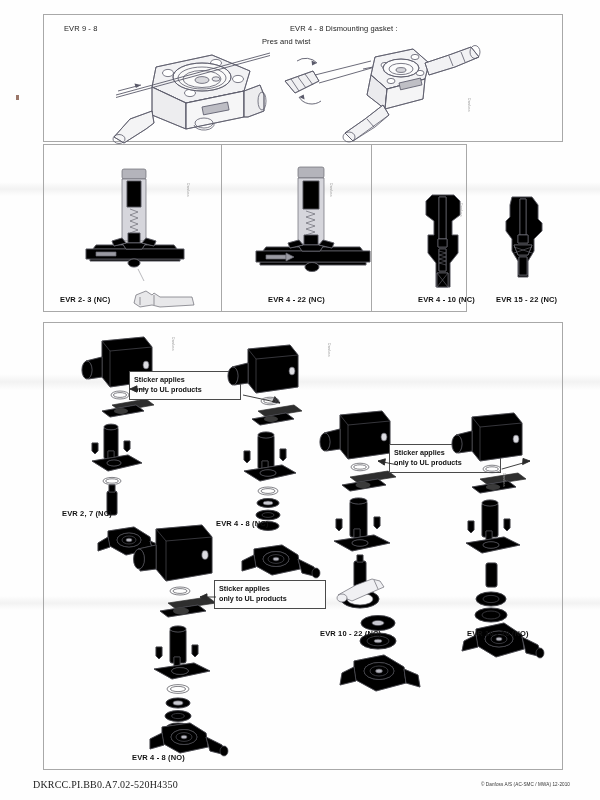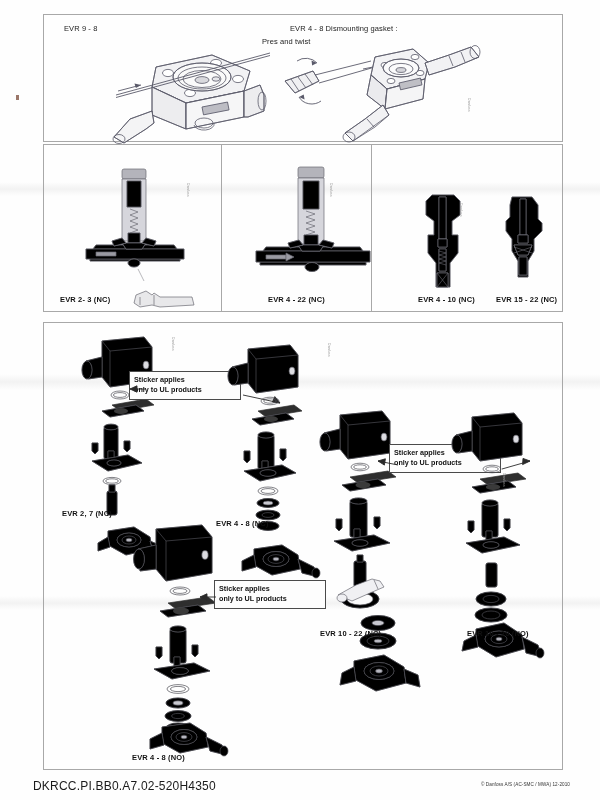--- a/index.html
+++ b/index.html
@@ -77,23 +77,24 @@
     font-size: 7.2px;
     font-weight: bold;
     line-height: 1.45;
     color: #111;
     white-space: nowrap;
   }
 
   .footer-l {
     position: absolute;
     left: 33px; top: 779px;
-    font-size: 12px;
+    font-size: 10px;
     color: #1a1a1a;
     letter-spacing: .2px;
+    font-family: Liberation Serif, serif;
   }
   .footer-r {
     position: absolute;
     right: 30px; top: 782px;
     font-size: 4.6px;
     color: #333;
     letter-spacing: .1px;
   }
 
   svg { display: block; overflow: visible; }
@@ -203,21 +204,21 @@
         <path d="M104 62 L86 76 L66 90 L74 98 L96 84 L110 72 Z" fill="#f2f2f4"></path>
         <path d="M104 62 L86 76 L66 90 L74 98 L110 72 Z"></path>
         <ellipse cx="70" cy="94" rx="6" ry="5"></ellipse>
         <line x1="88" y1="76" x2="95" y2="84"></line>
       </g>
     </svg>
 
     <span class="vert-code" style="left:423px;top:83px;">Danfoss</span>
   </div>
 
-  <div class="frame" style="left:43px;top:144px;width:520px;height:168px;">
+  <div class="frame" style="left:43px;top:144px;width:424px;height:168px;">
     <div class="vdiv" style="left:177px;top:0;height:166px;"></div>
     <div class="vdiv" style="left:327px;top:0;height:166px;"></div>
 
     <svg class="art" style="left:38px;top:20px;" width="110" height="120" viewBox="0 0 110 120">
       <g stroke="#6a6a72" stroke-width="0.7" stroke-linejoin="round">
 
         <rect x="40" y="4" width="24" height="10" rx="2" fill="#b4b4bb"></rect>
         <rect x="40" y="14" width="24" height="62" fill="#d6d6dc"></rect>
         <rect x="45" y="16" width="14" height="26" fill="#f4f4f6"></rect>
         <rect x="45" y="16" width="14" height="26"></rect>

